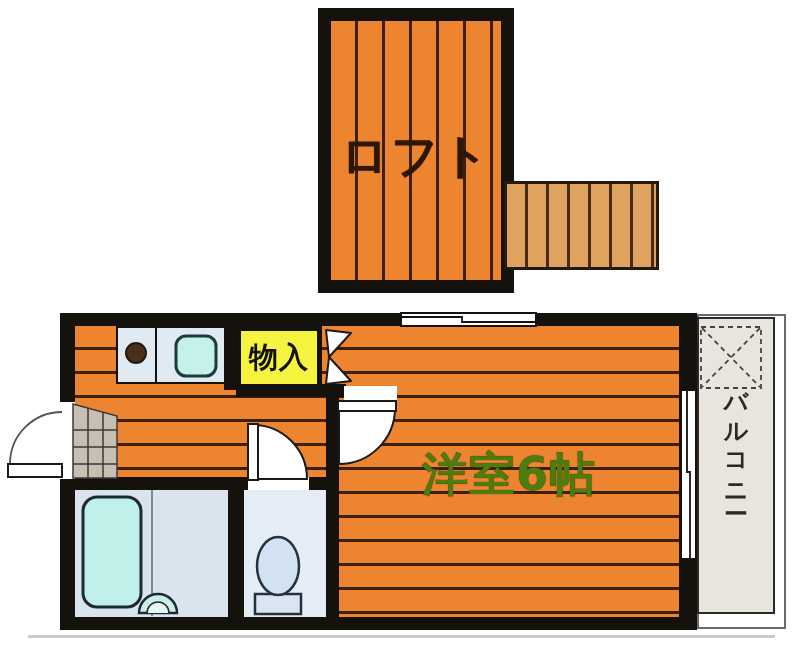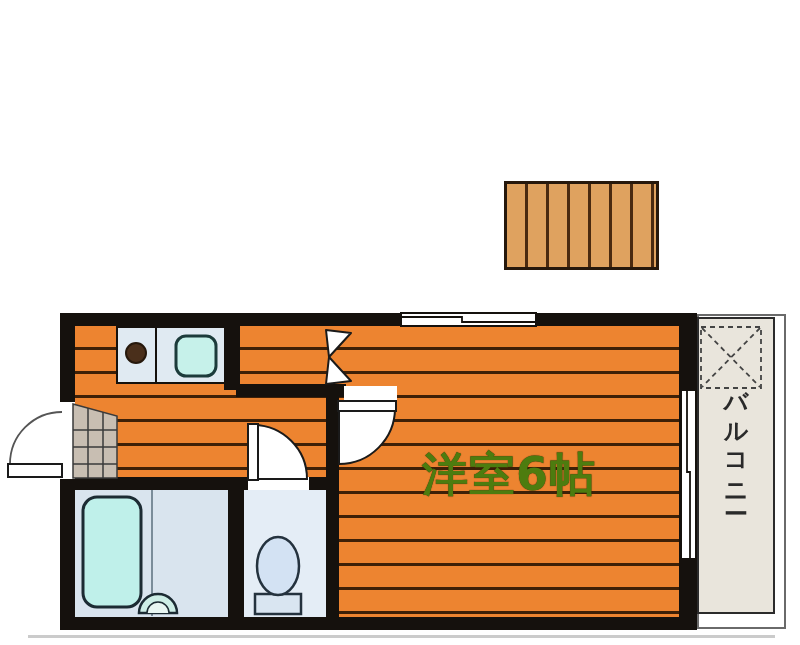--- a/index.html
+++ b/index.html
@@ -60,26 +60,32 @@
 
   .bottom-rule{left:28px;top:635px;width:747px;height:3px;background:#CBCBCB;}
 
   .overlay{left:0;top:0;width:800px;height:645px;pointer-events:none;}
 </style>
 </head>
 <body>
 
 <div class="stage">
 
+  <div class="abs loft">
+    <span class="loft-label">ロフト</span>
+  </div>
   <div class="abs ladder"></div>
 
   <div class="abs floor-walls"></div>
   <div class="abs hall-floor"></div>
   <div class="abs counter"></div>
   <div class="abs wall-a"></div>
+  <div class="abs closet">
+    <span class="closet-label">物入</span>
+  </div>
   <div class="abs wall-b"></div>
   <div class="abs doorway-main"></div>
   <div class="abs wall-c"></div>
   <div class="abs wall-d"></div>
   <div class="abs wall-e"></div>
   <div class="abs bath-floor"></div>
   <div class="abs toilet-floor"></div>
   <div class="abs doorway-toilet"></div>
   <div class="abs window-top"></div>
   <div class="abs window-right"></div>

